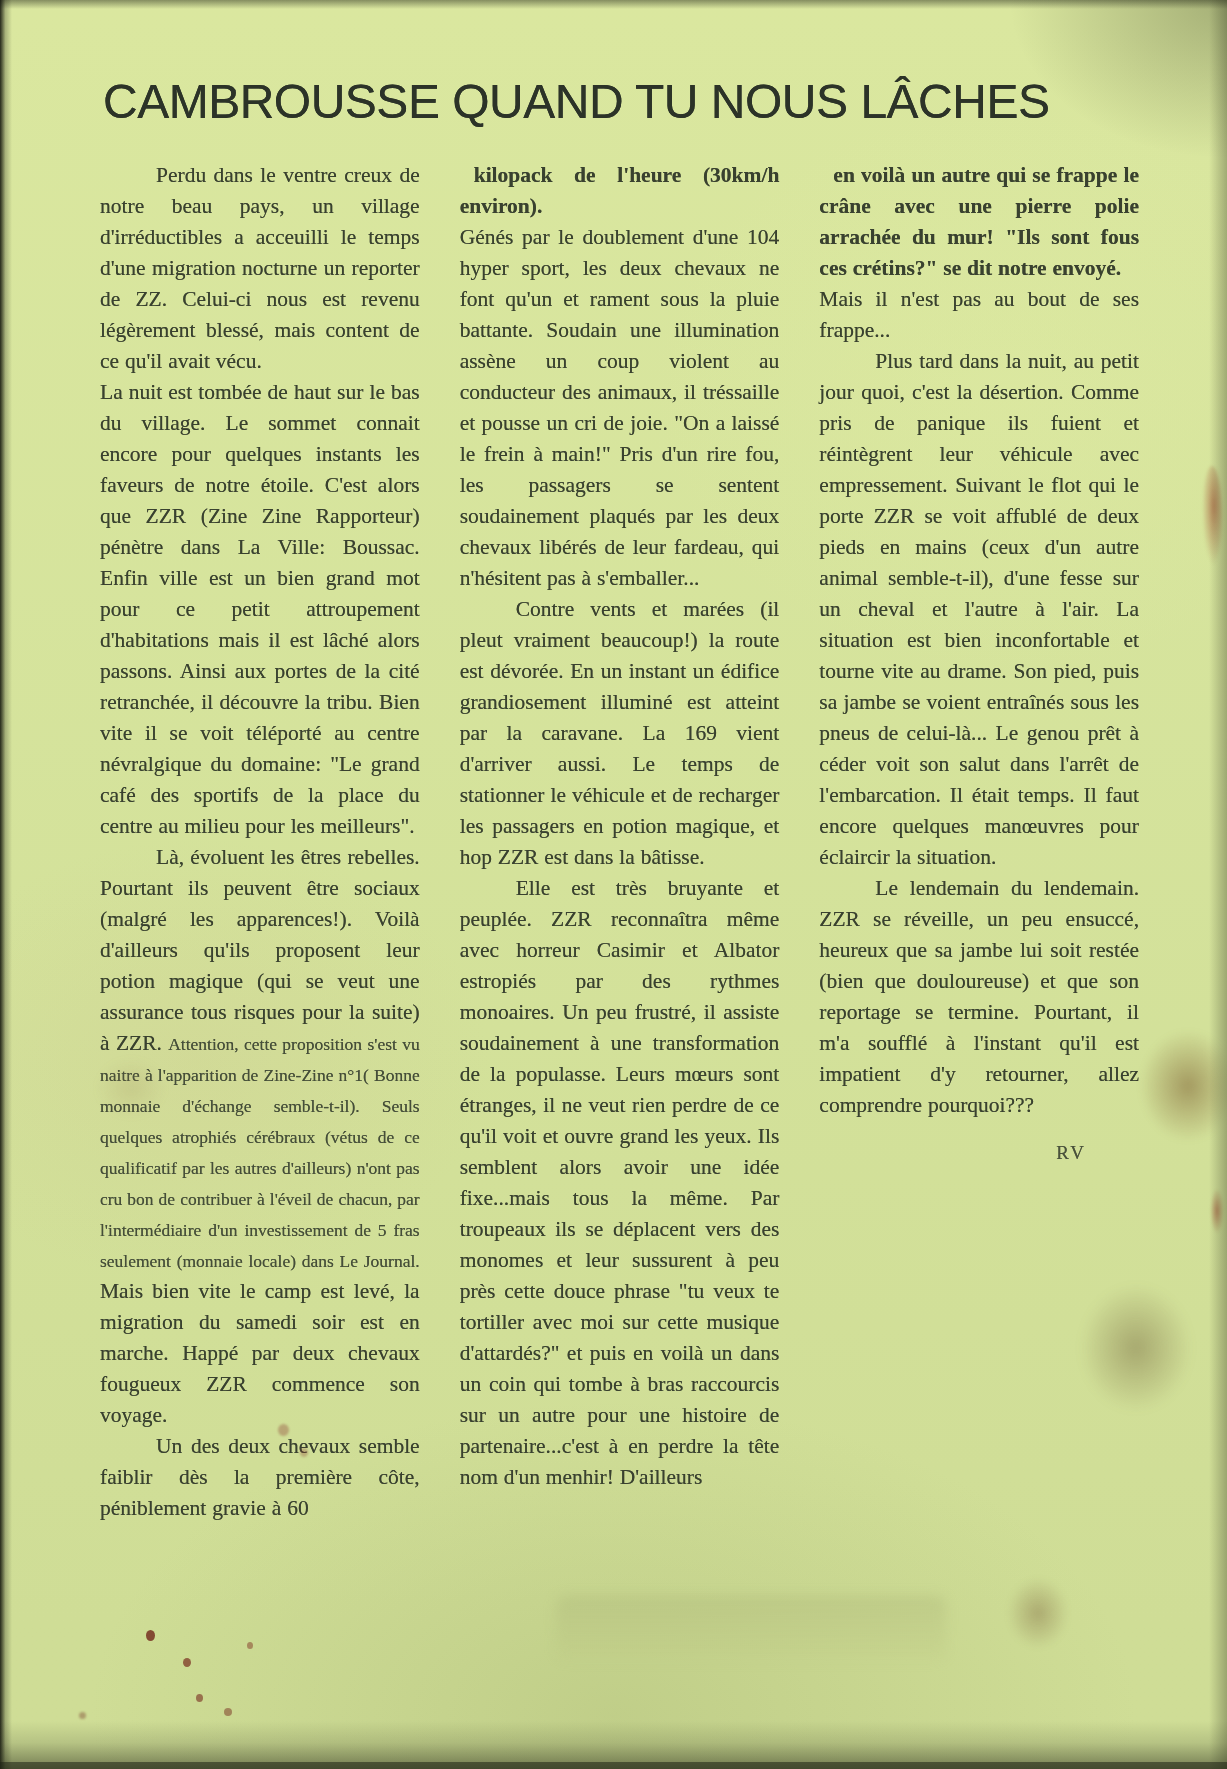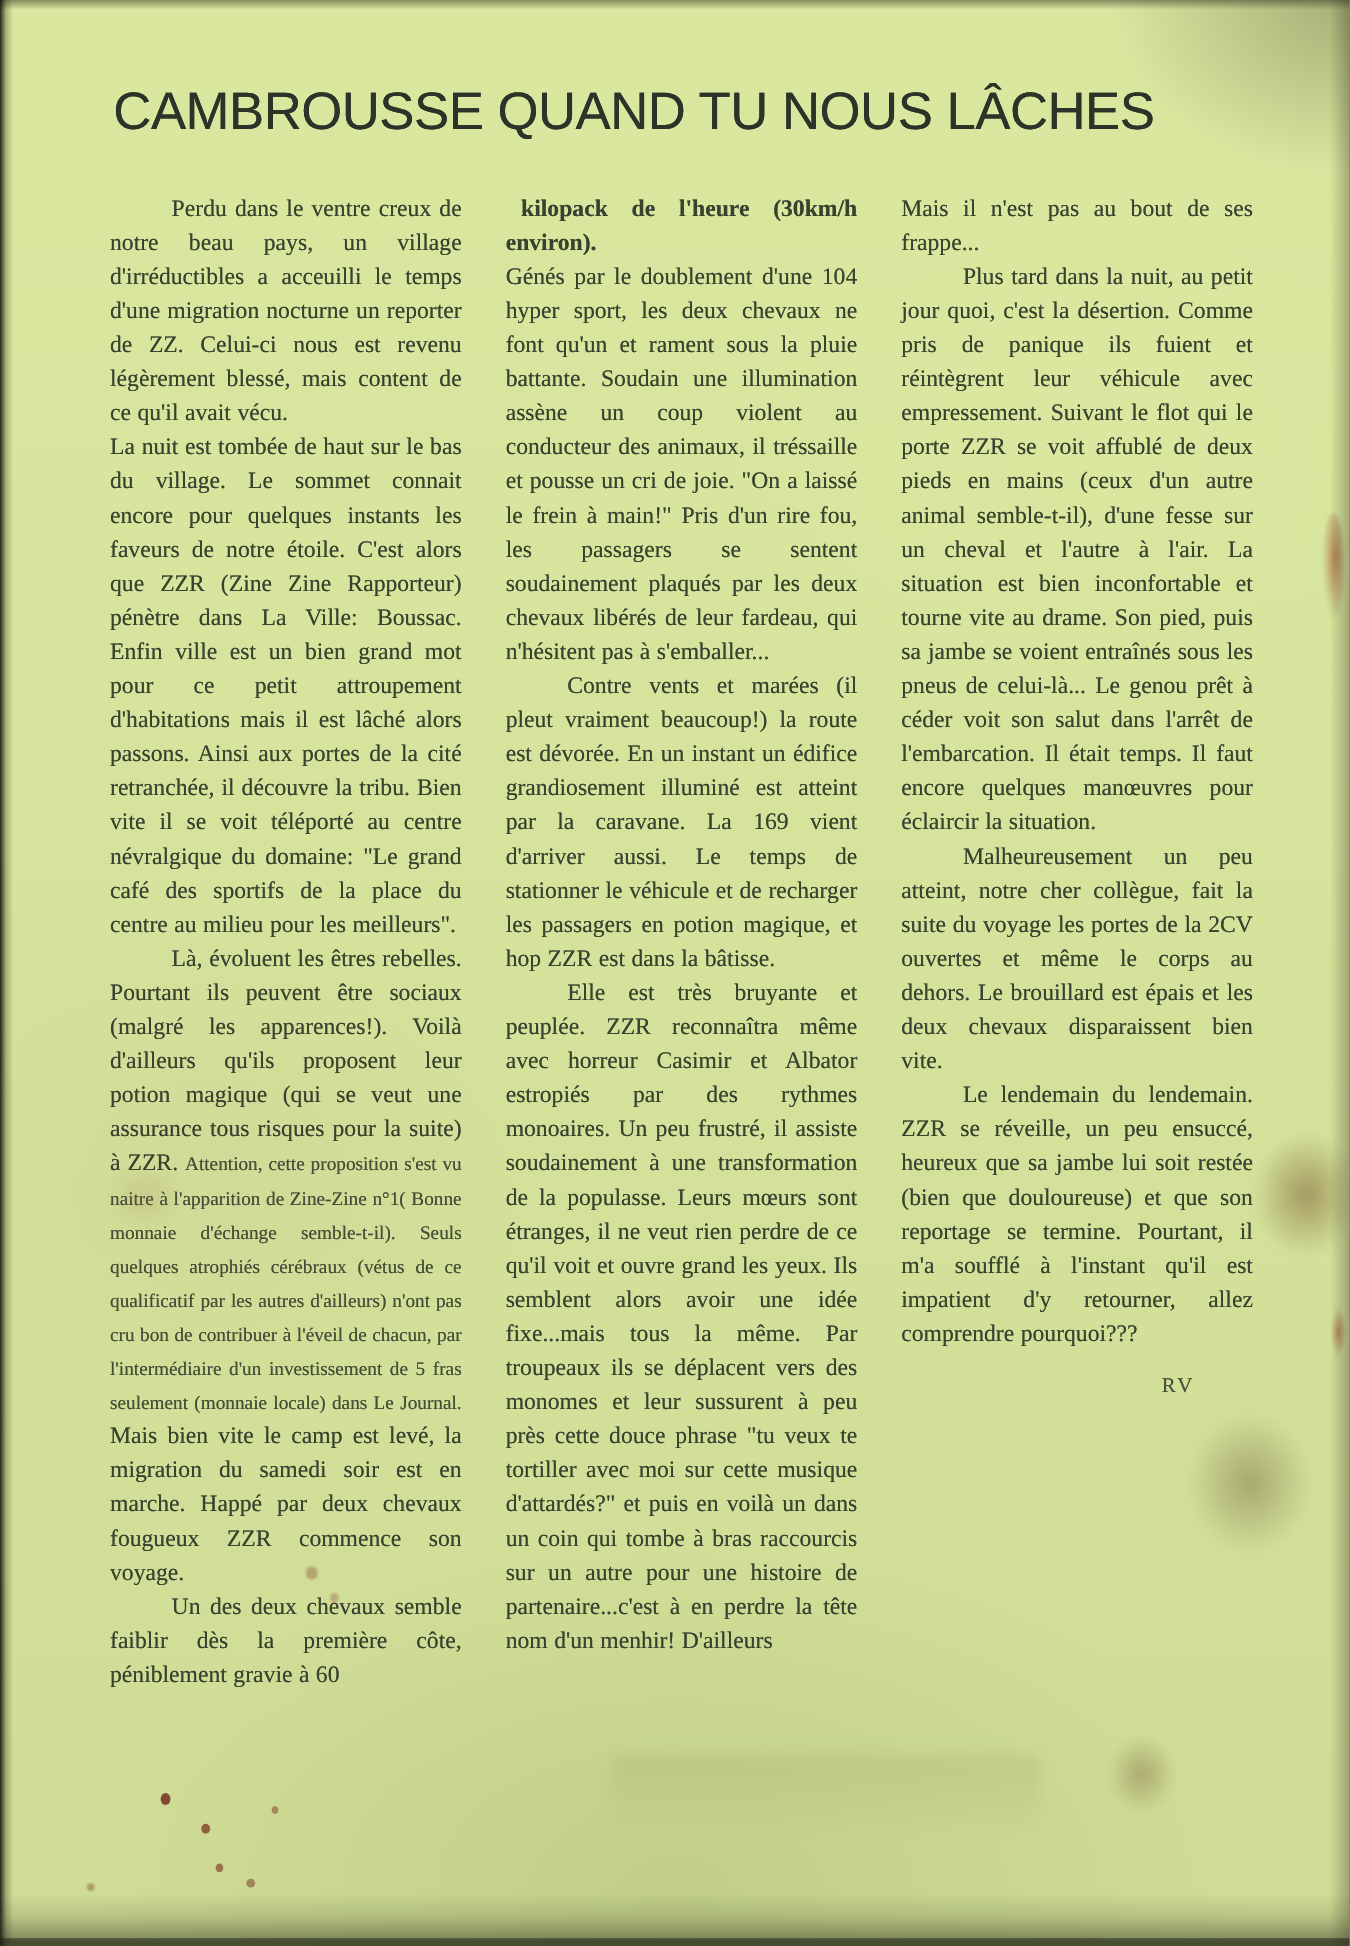--- a/index.html
+++ b/index.html
@@ -42,21 +42,20 @@
     letter-spacing:-0.5px;
     color:#2c3328;
     text-shadow:0 0 0.6px #2c3328;
     white-space:nowrap;
   }
 
   .columns {
     position:absolute; left:100px; top:160px; right:88px;
     display:flex; gap:40px;
     color:#39412f;
-    margin-top:14px;
   }
   .col { flex:1 1 0; min-width:0; }
   .para {
     margin:0;
     font-size:21.5px; line-height:31px;
     text-align:justify;
     hyphens:auto;
     word-spacing:0.5px;
     text-shadow:0 0 0.4px rgba(57,65,47,0.7);
   }
@@ -116,23 +115,23 @@
         <p class="para indent"><span>Là, évoluent les êtres rebelles. Pourtant ils peuvent être sociaux (malgré les apparences!). Voilà d'ailleurs qu'ils proposent leur potion magique (qui se veut une assurance tous risques pour la suite) à ZZR. </span><span class="small">Attention, cette proposition s'est vu naitre à l'apparition de Zine-Zine n°1( Bonne monnaie d'échange semble-t-il). Seuls quelques atrophiés cérébraux (vétus de ce qualificatif par les autres d'ailleurs) n'ont pas cru bon de contribuer à l'éveil de chacun, par l'intermédiaire d'un investissement de 5 fras seulement (monnaie locale) dans Le Journal. </span><span>Mais bien vite le camp est levé, la migration du samedi soir est en marche. Happé par deux chevaux fougueux ZZR commence son voyage.</span></p>
         <p class="para indent"><span>Un des deux chevaux semble faiblir dès la première côte, péniblement gravie à 60</span></p>
       </div>
     <div class="col">
         <p class="para indent-sm"><span>kilopack de l'heure (30km/h environ).</span></p>
         <p class="para"><span>Génés par le doublement d'une 104 hyper sport, les deux chevaux ne font qu'un et rament sous la pluie battante. Soudain une illumination assène un coup violent au conducteur des animaux, il tréssaille et pousse un cri de joie. "On a laissé le frein à main!" Pris d'un rire fou, les passagers se sentent soudainement plaqués par les deux chevaux libérés de leur fardeau, qui n'hésitent pas à s'emballer...</span></p>
         <p class="para indent"><span>Contre vents et marées (il pleut vraiment beaucoup!) la route est dévorée. En un instant un édifice grandiosement illuminé est atteint par la caravane. La 169 vient d'arriver aussi. Le temps de stationner le véhicule et de recharger les passagers en potion magique, et hop ZZR est dans la bâtisse.</span></p>
         <p class="para indent"><span>Elle est très bruyante et peuplée. ZZR reconnaîtra même avec horreur Casimir et Albator estropiés par des rythmes monoaires. Un peu frustré, il assiste soudainement à une transformation de la populasse. Leurs mœurs sont étranges, il ne veut rien perdre de ce qu'il voit et ouvre grand les yeux. Ils semblent alors avoir une idée fixe...mais tous la même. Par troupeaux ils se déplacent vers des monomes et leur sussurent à peu près cette douce phrase "tu veux te tortiller avec moi sur cette musique d'attardés?" et puis en voilà un dans un coin qui tombe à bras raccourcis sur un autre pour une histoire de partenaire...c'est à en perdre la tête nom d'un menhir! D'ailleurs</span></p>
       </div>
     <div class="col">
+        <p class="para indent-sm"><span>en voilà un autre qui se frappe le crâne avec une pierre polie arrachée du mur! "Ils sont fous ces crétins?" se dit notre envoyé.</span></p>
         <p class="para"><span>Mais il n'est pas au bout de ses frappe...</span></p>
         <p class="para indent"><span>Plus tard dans la nuit, au petit jour quoi, c'est la désertion. Comme pris de panique ils fuient et réintègrent leur véhicule avec empressement. Suivant le flot qui le porte ZZR se voit affublé de deux pieds en mains (ceux d'un autre animal semble-t-il), d'une fesse sur un cheval et l'autre à l'air. La situation est bien inconfortable et tourne vite au drame. Son pied, puis sa jambe se voient entraînés sous les pneus de celui-là... Le genou prêt à céder voit son salut dans l'arrêt de l'embarcation. Il était temps. Il faut encore quelques manœuvres pour éclaircir la situation.</span></p>
-        <p class="para indent"><span>Malheureusement un peu atteint, notre cher collègue, fait la suite du voyage les portes de la 2CV ouvertes et même le corps au dehors. Le brouillard est épais et les deux chevaux disparaissent bien vite.</span></p>
         <p class="para indent"><span>Le lendemain du lendemain. ZZR se réveille, un peu ensuccé, heureux que sa jambe lui soit restée (bien que douloureuse) et que son reportage se termine. Pourtant, il m'a soufflé à l'instant qu'il est impatient d'y retourner, allez comprendre pourquoi???</span></p>
         <p class="para signature"><span>RV</span></p>
       </div>
   </div>
 
   <div class="stain stain-red-streak"></div>
   <div class="stain stain-red-mark2"></div>
   <div class="stain stain-brown-blob"></div>
   <div class="stain stain-brown-smudge"></div>
   <div class="stain stain-brown-spot"></div>

